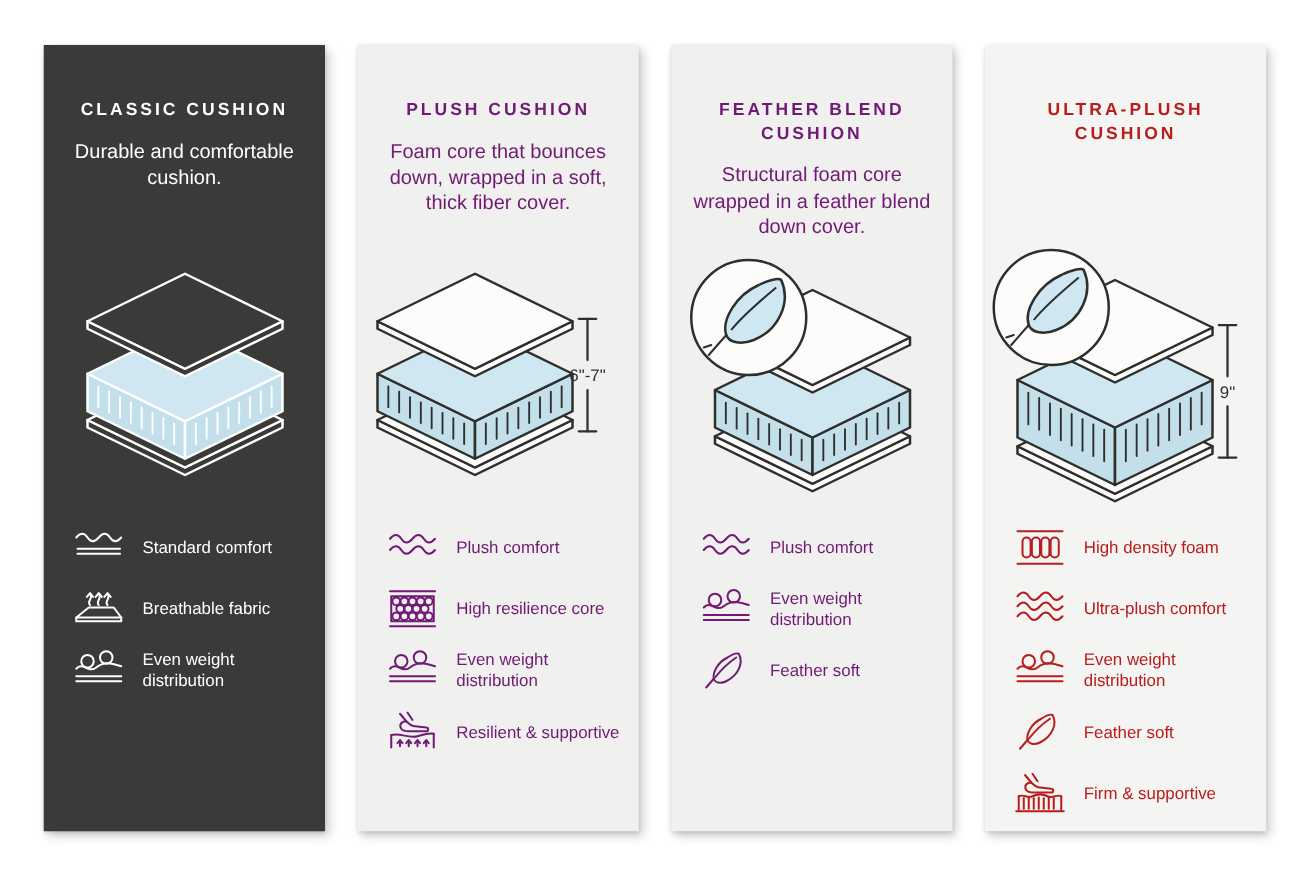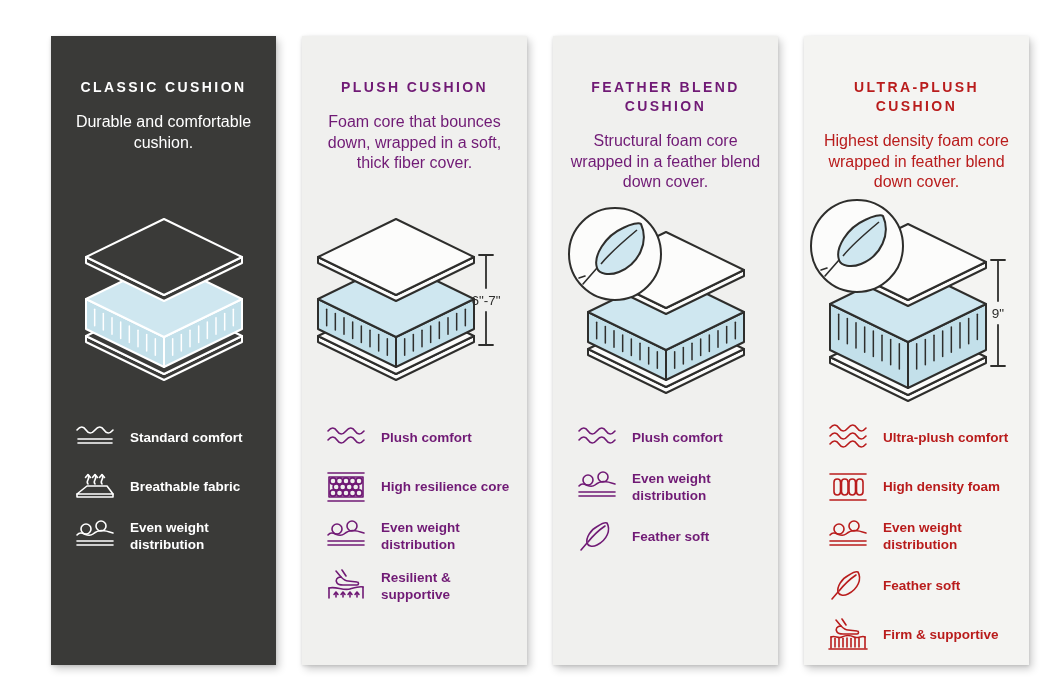--- a/index.html
+++ b/index.html
@@ -2,21 +2,21 @@
 <html><head>
 <meta charset="utf-8">
 <style>
   html,body{margin:0;padding:0;}
   body{
     width:1049px;height:700px;overflow:hidden;
     background:#ffffff;
     font-family:"Liberation Sans", sans-serif;
   }
   .poster{position:relative;width:1049px;height:700px;background:#ffffff;}
-  .cards{position:absolute;left:35px;top:36px;display:flex;gap:26px;margin-left:16px;}
+  .cards{position:absolute;left:35px;top:36px;display:flex;gap:26px;}
   .card{
     width:225px;height:629px;box-sizing:border-box;
     padding:42px 0 0 0;
     box-shadow:3px 4px 8px rgba(0,0,0,0.20), 0 1px 3px rgba(0,0,0,0.12);
   }
   .card.dark{background:#3a3a38;color:#ffffff;}
   .card.light{background:#f0f0ee;color:#701a75;}
   .card.lighter{background:#f4f4f2;color:#b91c1c;}
   .card-header{height:108px;padding:0 16px;}
   .card-title{
@@ -30,21 +30,21 @@
   .card-illus{
     height:229px;display:flex;align-items:center;justify-content:center;
   }
   .card-illus svg{overflow:visible;display:block;}
   .features{
     list-style:none;margin:6px 0 0 0;padding:0 6px 0 22px;
     display:flex;flex-direction:column;gap:15px;
   }
   .feature{display:flex;align-items:center;gap:13px;min-height:30px;}
   .ficon{flex:0 0 44px;display:flex;justify-content:center;align-items:center;}
-  .flabel{font-size:13.5px;line-height:1.28;font-weight:bold;}
+  .flabel{font-size:13.5px;line-height:1.28;}
 </style>
 </head>
 <body>
 
 <div class="poster">
   <div class="cards">
 
     <article class="card dark">
       <div class="card-header">
         <h2 class="card-title">CLASSIC CUSHION</h2>
@@ -321,21 +321,20 @@
               </svg>
             </span>
             <span class="flabel">Feather soft</span>
           </li>
         </ul>
     </article>
 
     <article class="card lighter">
       <div class="card-header">
         <h2 class="card-title">ULTRA-PLUSH CUSHION</h2>
-        <p class="card-desc">Highest density foam core wrapped in feather blend down cover.</p>
       </div>
       <div class="card-illus">
           <svg width="210" height="205" viewBox="0 0 210 205" fill="none">
             <g>
       <path d="M18,159 L96,197 L174,159 L174,165 L96,203 L18,165 Z" fill="#fcfcfb" stroke="#2e2e2c" stroke-width="2" stroke-linejoin="round"></path>
       <path d="M96,121 L174,159 L96,197 L18,159 Z" fill="#fcfcfb" stroke="#2e2e2c" stroke-width="2" stroke-linejoin="round"></path>
             </g>
             <g>
     <path d="M18,106 L96,144 L96,190 L18,152 Z" fill="#c3e0ea" stroke="#2e2e2c" stroke-width="2" stroke-linejoin="round"></path>
     <path d="M96,144 L174,106 L174,152 L96,190 Z" fill="#c3e0ea" stroke="#2e2e2c" stroke-width="2" stroke-linejoin="round"></path>
@@ -376,39 +375,39 @@
       <path d="M179,62 H193"></path>
               <path d="M179,168 H193"></path>
             </g>
       <text x="186" y="120" text-anchor="middle" font-size="13.5" font-family="Liberation Sans, sans-serif" fill="#2e2e2c" stroke="none">9"</text>
           </svg>
         </div>
       <ul class="features">
           <li class="feature">
             <span class="ficon">
               <svg width="44" height="34" viewBox="0 0 44 34" fill="none" stroke="currentColor" stroke-width="1.6" stroke-linecap="round" stroke-linejoin="round">
-                <path d="M4,7 q5,-6 9,0 t9,0 t9,0 t9,0"></path>
-                <path d="M4,15 q5,-6 9,0 t9,0 t9,0 t9,0"></path>
-                <path d="M4,23 q5,-6 9,0 t9,0 t9,0 t9,0"></path>
-              </svg>
-            </span>
-            <span class="flabel">Ultra-plush comfort</span>
-          </li>
-          <li class="feature">
-            <span class="ficon">
-              <svg width="44" height="34" viewBox="0 0 44 34" fill="none" stroke="currentColor" stroke-width="1.6" stroke-linecap="round" stroke-linejoin="round">
                 <path d="M4,4 H40"></path>
                 <path d="M4,30 H40"></path>
      <rect x="8" y="9" width="6.5" height="16" rx="3.2"></rect>
      <rect x="15.5" y="9" width="6.5" height="16" rx="3.2"></rect>
      <rect x="23" y="9" width="6.5" height="16" rx="3.2"></rect>
      <rect x="30.5" y="9" width="6.5" height="16" rx="3.2"></rect>
               </svg>
             </span>
             <span class="flabel">High density foam</span>
+          </li>
+          <li class="feature">
+            <span class="ficon">
+              <svg width="44" height="34" viewBox="0 0 44 34" fill="none" stroke="currentColor" stroke-width="1.6" stroke-linecap="round" stroke-linejoin="round">
+                <path d="M4,7 q5,-6 9,0 t9,0 t9,0 t9,0"></path>
+                <path d="M4,15 q5,-6 9,0 t9,0 t9,0 t9,0"></path>
+                <path d="M4,23 q5,-6 9,0 t9,0 t9,0 t9,0"></path>
+              </svg>
+            </span>
+            <span class="flabel">Ultra-plush comfort</span>
           </li>
           <li class="feature">
             <span class="ficon">
               <svg width="44" height="34" viewBox="0 0 44 34" fill="none" stroke="currentColor" stroke-width="1.6" stroke-linecap="round" stroke-linejoin="round">
                 <circle cx="13" cy="10" r="5"></circle>
                 <circle cx="28" cy="7" r="5"></circle>
      <path d="M4,16 C9,10 14,20 20,15 S 31,11 40,14"></path>
      <path d="M4,22 H40"></path>
                 <path d="M4,26 H40"></path>
               </svg>

